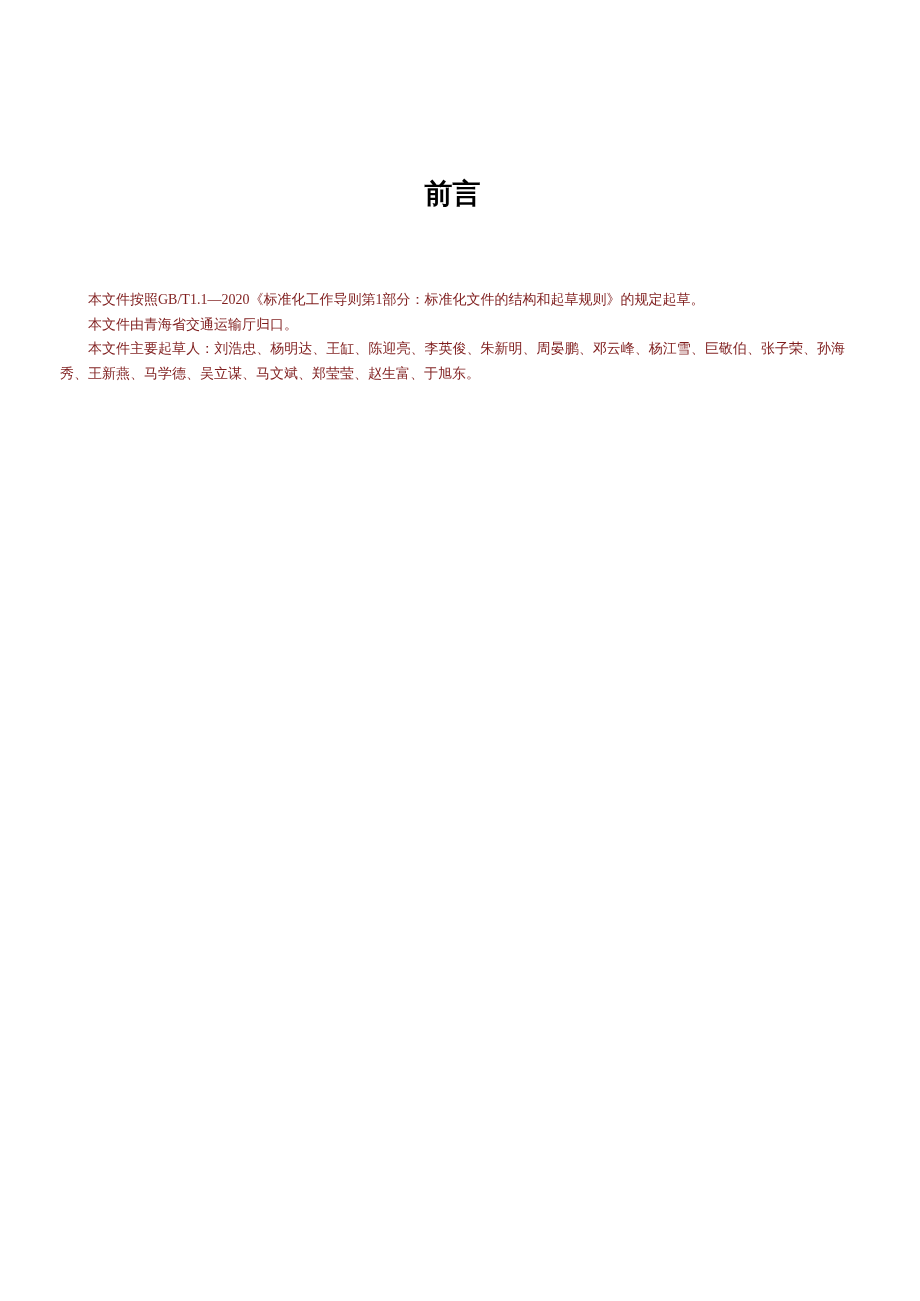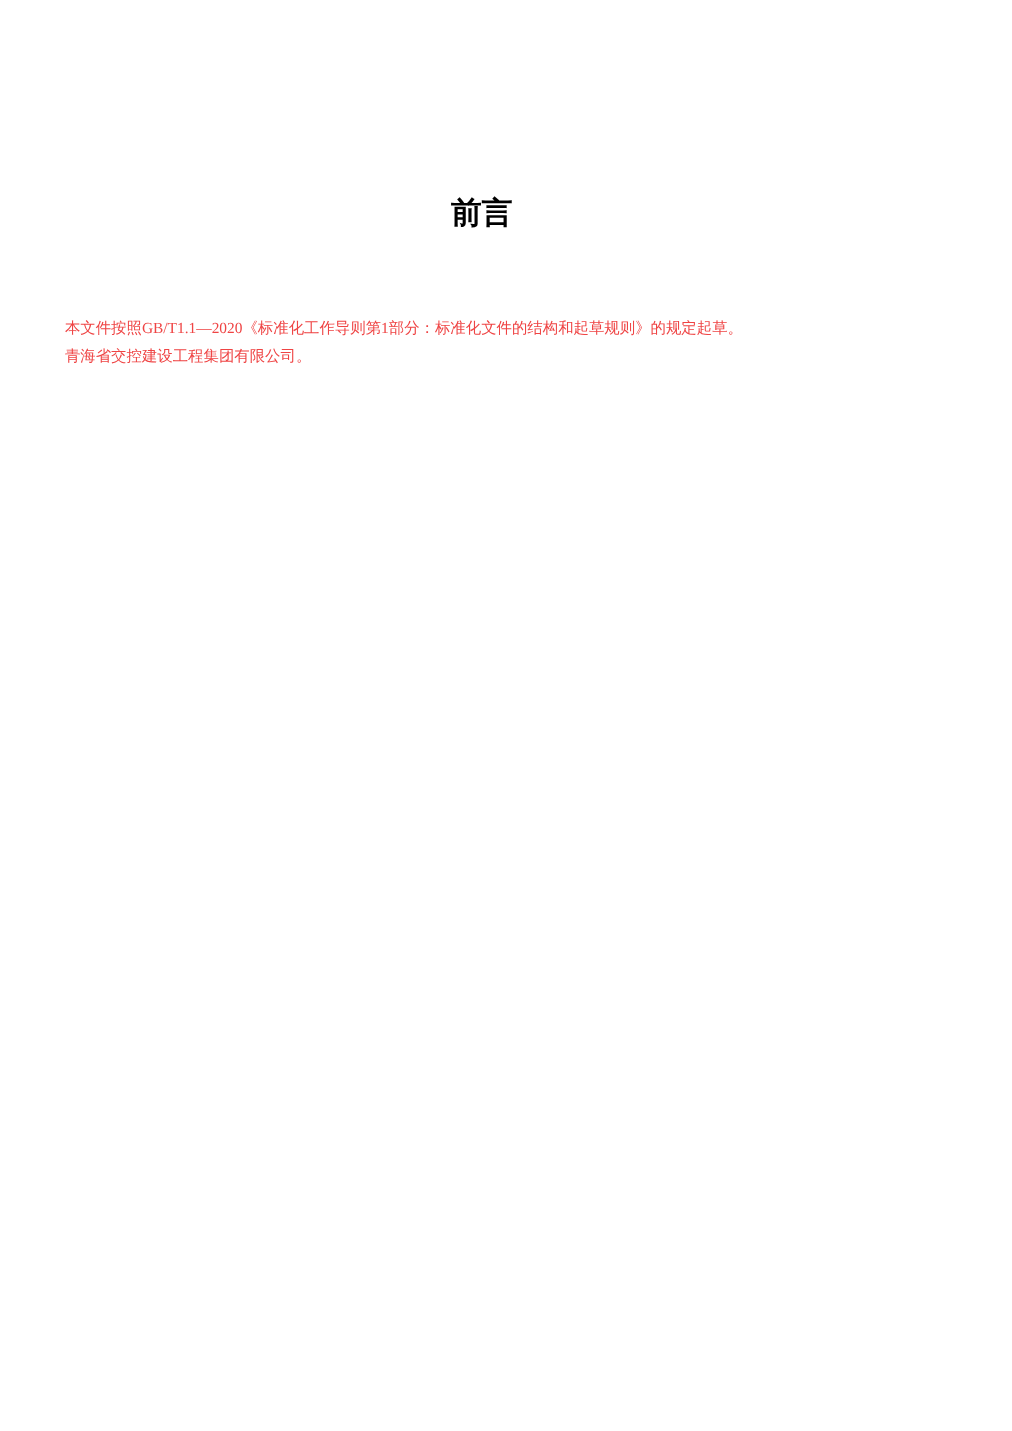--- a/index.html
+++ b/index.html
@@ -8,39 +8,40 @@
       box-sizing: border-box;
     }
     body {
       width: 920px;
       height: 1301px;
       background: #ffffff;
       font-family: "SimSun", "宋体", serif;
       position: relative;
     }
     .page-container {
-      padding: 175px 75px 0 31px;
+      padding: 175px 75px 0 60px;
     }
     .title {
       text-align: center;
       font-size: 28px;
       font-weight: bold;
       font-family: "SimHei", "黑体", sans-serif;
       margin-bottom: 75px;
     }
     .paragraph {
       font-size: 14px;
       line-height: 1.75;
       text-indent: 2em;
-      color: #ef4444;
+      color: #7f1d1d;
       text-align: justify;
     }
   </style>
 </head>
 <body>
 
 <div class="page-container">
   <h1 class="title">前言</h1>
   <div>
     <p class="paragraph">本文件按照GB/T1.1—2020《标准化工作导则第1部分：标准化文件的结构和起草规则》的规定起草。</p>
-    <p class="paragraph">青海省交控建设工程集团有限公司。</p>
+    <p class="paragraph">本文件由青海省交通运输厅归口。</p>
+    <p class="paragraph">本文件主要起草人：刘浩忠、杨明达、王缸、陈迎亮、李英俊、朱新明、周晏鹏、邓云峰、杨江雪、巨敬伯、张子荣、孙海秀、王新燕、马学德、吴立谋、马文斌、郑莹莹、赵生富、于旭东。</p>
   </div>
 </div>
 
 </body></html>

